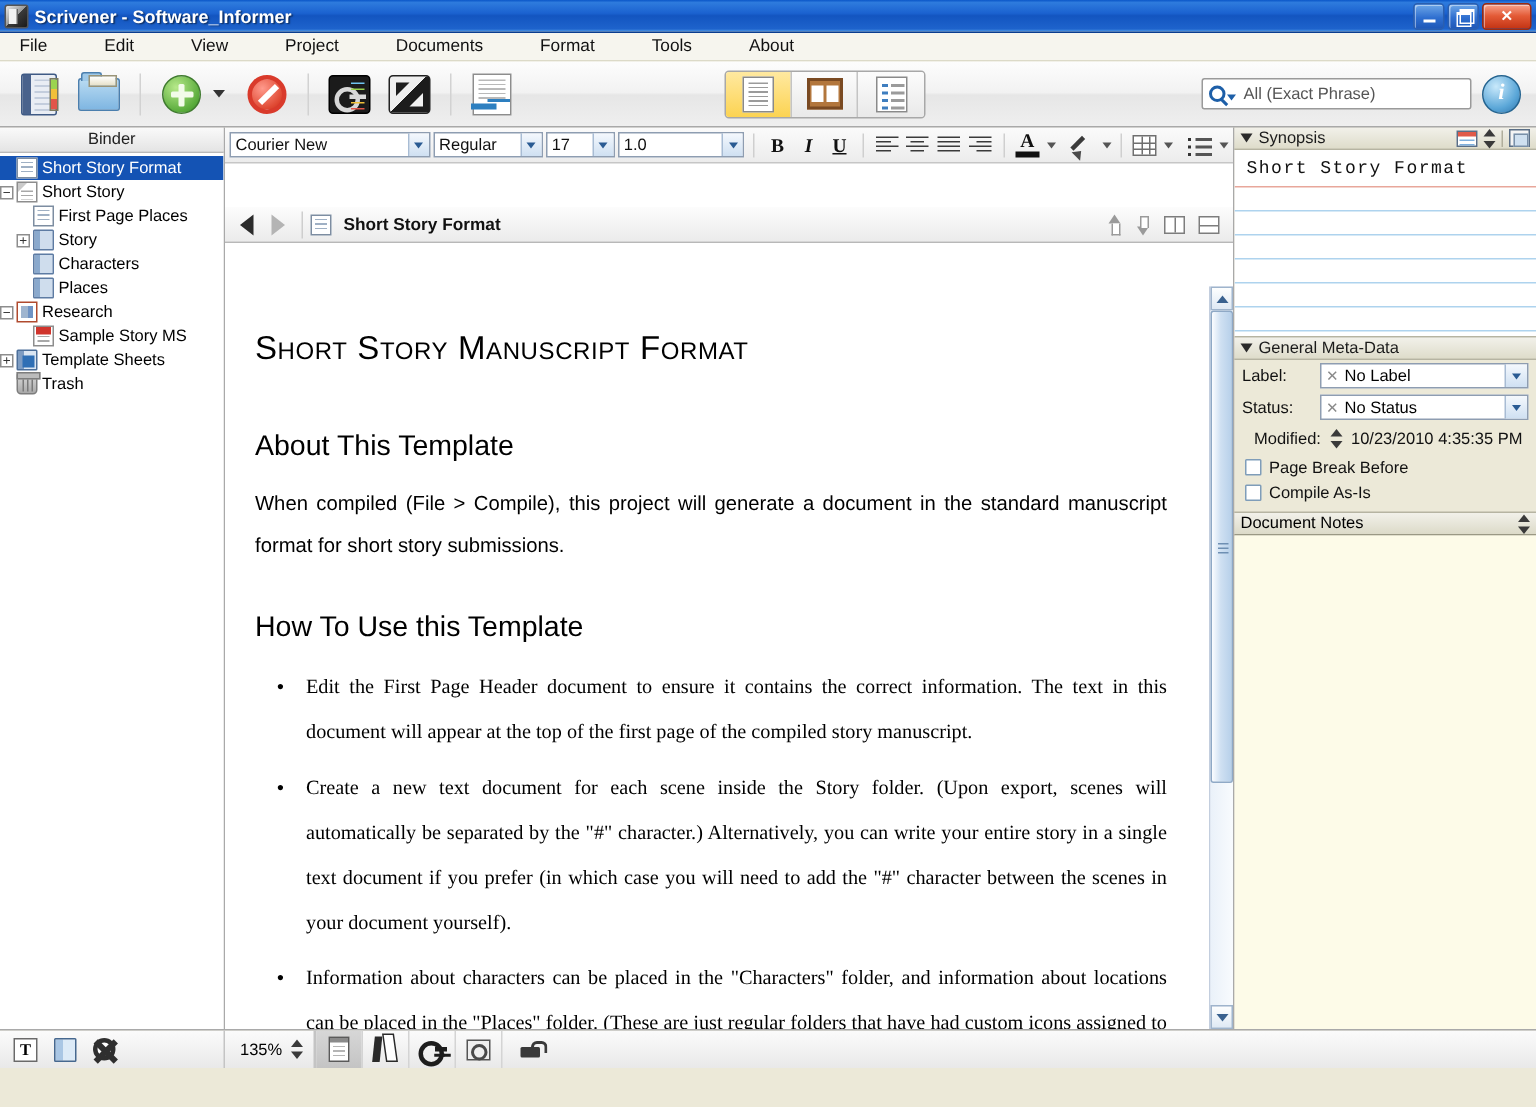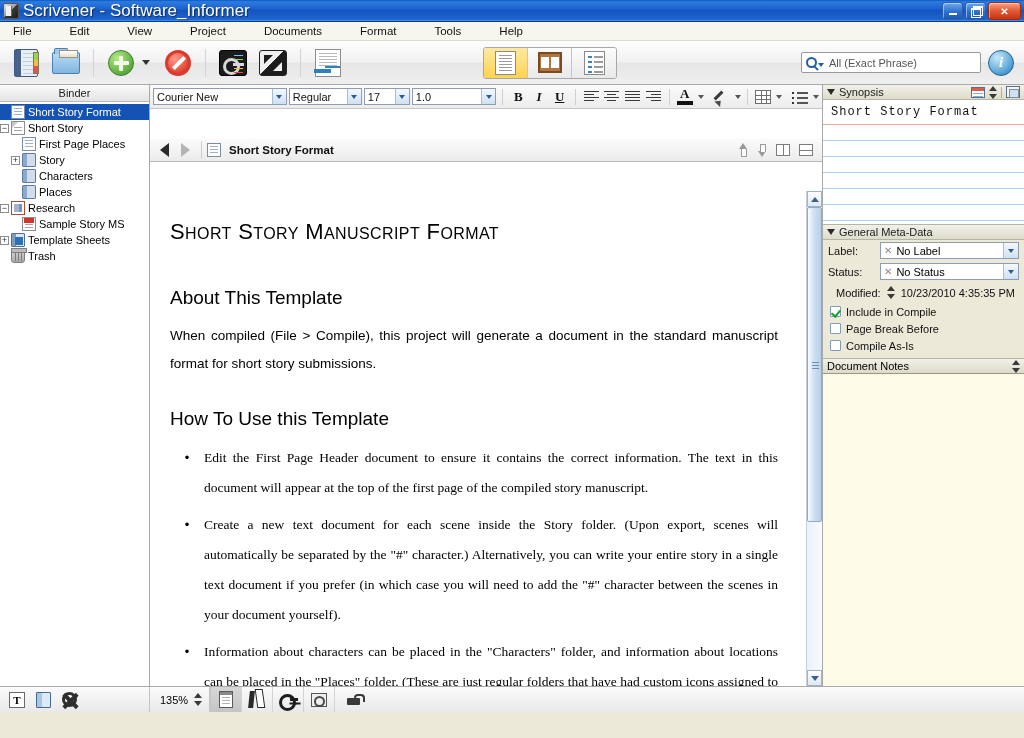--- a/index.html
+++ b/index.html
@@ -22,21 +22,21 @@
   #titlebar .tb-icon {
     width:16px;height:16px;margin:0 4px 0 3px;border-radius:2px;
     background:linear-gradient(135deg,#e8e8e8 0%,#9a9a9a 48%,#3a3a3a 50%,#1a1a1a 100%);
     border:1px solid #555; position:relative; flex:none;
   }
   #titlebar .tb-icon:after{
     content:""; position:absolute; left:2px; top:2px; width:5px; height:10px;
     background:#f2f2f2; border-right:1px solid #666;
   }
   #titlebar .tb-title {
-    color:#fff; font-size:17px; font-weight:normal;
+    color:#fff; font-size:12px; font-weight:bold;
     text-shadow:1px 1px 1px rgba(0,0,0,.55);
     white-space:nowrap;
   }
   #winbtns { position:absolute; right:3px; top:2px; display:flex; gap:2px; }
   #winbtns div {
     width:21px;height:18px;border-radius:3px;border:1px solid #2a5fb0;
     display:flex;align-items:center;justify-content:center;
     font-size:10px;color:#fff;font-weight:bold;
     background:linear-gradient(to bottom,#6fa8e8,#2f6fd0 55%,#1f58b8);
     box-shadow:inset 1px 1px 0 rgba(255,255,255,.45);
@@ -420,21 +420,21 @@
 </div>
 
 <div id="menubar">
   <div class="mi">File</div>
   <div class="mi">Edit</div>
   <div class="mi">View</div>
   <div class="mi">Project</div>
   <div class="mi">Documents</div>
   <div class="mi">Format</div>
   <div class="mi">Tools</div>
-  <div class="mi">Help</div>
+  <div class="mi">About</div>
 </div>
 
 <div id="toolbar">
   <div class="tgroup" style="margin-left:6px;">
     <div class="tbtn">
       <span class="ic-binder"></span>
     </div>
     <div class="tbtn">
       <span class="ic-folder"></span>
     </div>
@@ -745,24 +745,20 @@
           <span class="arrow"></span>
         </span>
       </div>
       <div class="mrow mod">
         <span class="mlabel" style="width:auto;padding-left:8px">Modified:</span>
         <span class="spin"></span>
         <span class="mdate">10/23/2010 4:35:35 PM</span>
       </div>
 
       <div class="cbrow">
-        <span class="cb on"></span>
-        <span class="cbl">Include in Compile</span>
-      </div>
-      <div class="cbrow">
         <span class="cb"></span>
         <span class="cbl">Page Break Before</span>
       </div>
       <div class="cbrow" style="margin-bottom:4px">
         <span class="cb"></span>
         <span class="cbl">Compile As-Is</span>
       </div>
     </div>
 
     <div id="notes-head">

